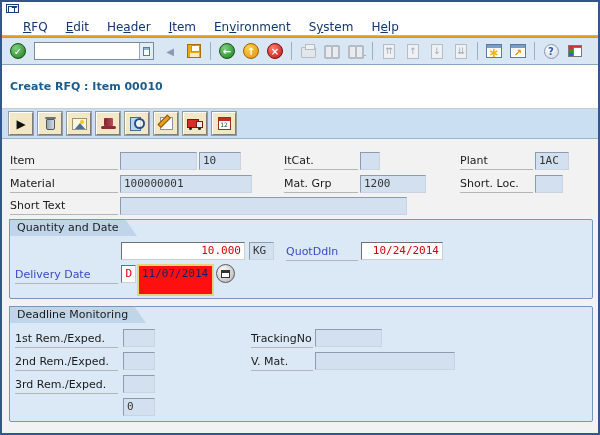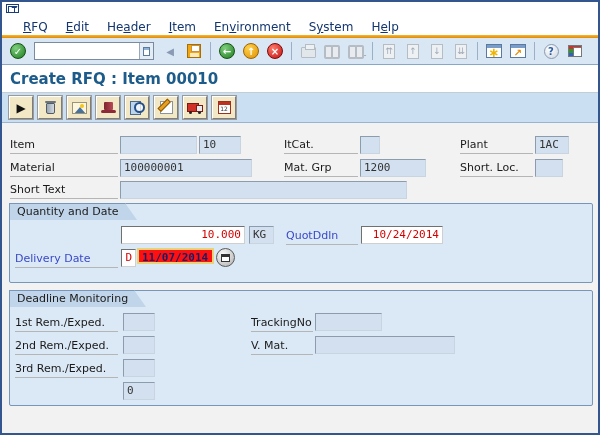--- a/index.html
+++ b/index.html
@@ -44,22 +44,22 @@
   .pgico{width:12px;height:15px;background:#eef1f4;border:1px solid #b6bcc4;color:#a0aab6;font-size:9px;display:flex;align-items:center;justify-content:center;}
   .winframe{width:16px;height:14px;background:#fff;border:1px solid #5a7aa0;position:relative;}
   .winframe::before{content:"";position:absolute;top:0;left:0;right:0;height:3px;background:#7a9cc8;}
   .winframe .star{position:absolute;left:0;right:0;top:2px;text-align:center;color:#f0b400;font-size:13px;font-weight:bold;line-height:11px;}
   .winframe .arrow{position:absolute;left:0;right:0;top:3px;text-align:center;color:#e88a00;font-size:10px;font-weight:bold;line-height:10px;}
   .helpico{width:15px;height:15px;border-radius:50%;border:1px solid #8a9ab0;background:radial-gradient(circle at 35% 30%,#ffffff,#cdd6e0);color:#2a5caa;font-weight:bold;font-size:10px;display:flex;align-items:center;justify-content:center;}
   .layout-ico{width:14px;height:12px;border:1px solid #777;background:linear-gradient(180deg,#d23030 0 34%,#2a9a2a 34% 67%,#3060c8 67% 100%);position:relative;}
   .layout-ico::after{content:"";position:absolute;right:0;bottom:0;width:7px;height:8px;background:#fff;border-left:1px solid #777;border-top:1px solid #777;}
 
   
-  .titlebar{height:28px;background:#fff;display:flex;align-items:center;padding-left:8px;
-            color:#1d5c8a;font-weight:bold;font-size:15px;border-bottom:1px solid #c4ccd4;}
+  .titlebar{height:44px;background:#fff;display:flex;align-items:center;padding-left:8px;
+            color:#1d5c8a;font-weight:bold;font-size:11px;border-bottom:1px solid #c4ccd4;}
   .appbar{height:30px;background:#cbdff2;border-bottom:1px solid #9ab4d0;display:flex;align-items:center;gap:5px;padding:0 7px;}
   .abtn{width:24px;height:23px;background:#f3e8c6;border:1px solid;border-color:#ffffff #7d7d7d #7d7d7d #ffffff;
         box-shadow:0 0 0 1px #9a9a9a;display:flex;align-items:center;justify-content:center;flex:0 0 auto;}
   .i-next{color:#111;font-size:12px;line-height:12px;}
   .i-trash{width:9px;height:11px;background:linear-gradient(90deg,#9aa6b2,#d2dae4);border:1px solid #525a64;border-radius:1px 1px 2px 2px;position:relative;margin-top:2px;}
   .i-trash::before{content:"";position:absolute;top:-3px;left:-2px;width:11px;height:2px;background:#6a7480;border-radius:1px;}
   .i-mount{width:15px;height:12px;background:#fdf6dd;border:1px solid #9a9478;position:relative;overflow:hidden;}
   .i-mount::before{content:"";position:absolute;bottom:-1px;left:1px;border-left:6px solid transparent;border-right:6px solid transparent;border-bottom:7px solid #48729e;}
   .i-mount::after{content:"";position:absolute;top:1px;right:2px;width:4px;height:4px;border-radius:50%;background:#f5c518;}
   .i-hat{position:relative;width:15px;height:11px;}
@@ -80,21 +80,21 @@
 
   
   .content{position:relative;height:306px;background:#f2f2f2;}
   .lbl{position:absolute;height:17px;line-height:16px;border-bottom:1px solid #b5b5b5;color:#1a1a1a;white-space:nowrap;overflow:hidden;}
   .lbl.blue{color:#3949c8;}
   .fld{position:absolute;height:18px;line-height:15px;font-family:"DejaVu Sans Mono",monospace;font-size:11px;padding:0 3px;white-space:nowrap;overflow:hidden;}
   .fld.display{background:#d2e0ef;border:1px solid;border-color:#8c9cac #c8d4e0 #c8d4e0 #8c9cac;color:#333;}
   .fld.edit{background:#fff;border:1px solid;border-color:#707070 #cfcfcf #cfcfcf #707070;text-align:right;}
   .red-text{color:#d40000;}
   .blue-text{color:#1a3a8c;}
-  .fld.error{background:#ff1010;border:2px solid #ead27a;color:#141e66;font-weight:bold;height:16px;line-height:15px;}
+  .fld.error{background:#ff1010;border:2px solid #ead27a;color:#141e66;font-weight:normal;height:32px;line-height:15px;}
   .groupbox{position:absolute;left:7px;width:584px;border:1px solid #7796bb;background:#dbe8f5;border-radius:2px;}
   .grouptab{position:absolute;top:-1px;left:-1px;height:17px;line-height:16px;background:#c0d5ea;
             border:1px solid #7796bb;border-bottom:none;padding:0 6px 0 7px;color:#1a1a1a;white-space:nowrap;}
   .grouptab::after{content:"";position:absolute;left:100%;top:-1px;width:0;height:0;
                    border-bottom:17px solid #c0d5ea;border-right:12px solid transparent;}
   .matchcode{position:absolute;width:19px;height:19px;border-radius:50%;border:1px solid #5a5a5a;
              background:radial-gradient(circle at 35% 30%,#fafafa,#b0b0b0);display:flex;align-items:center;justify-content:center;}
   .mc-g{width:9px;height:8px;background:#fff;border:1px solid #333;position:relative;}
   .mc-g::before{content:"";position:absolute;top:0;left:0;right:0;height:2px;background:#333;}
 </style>

